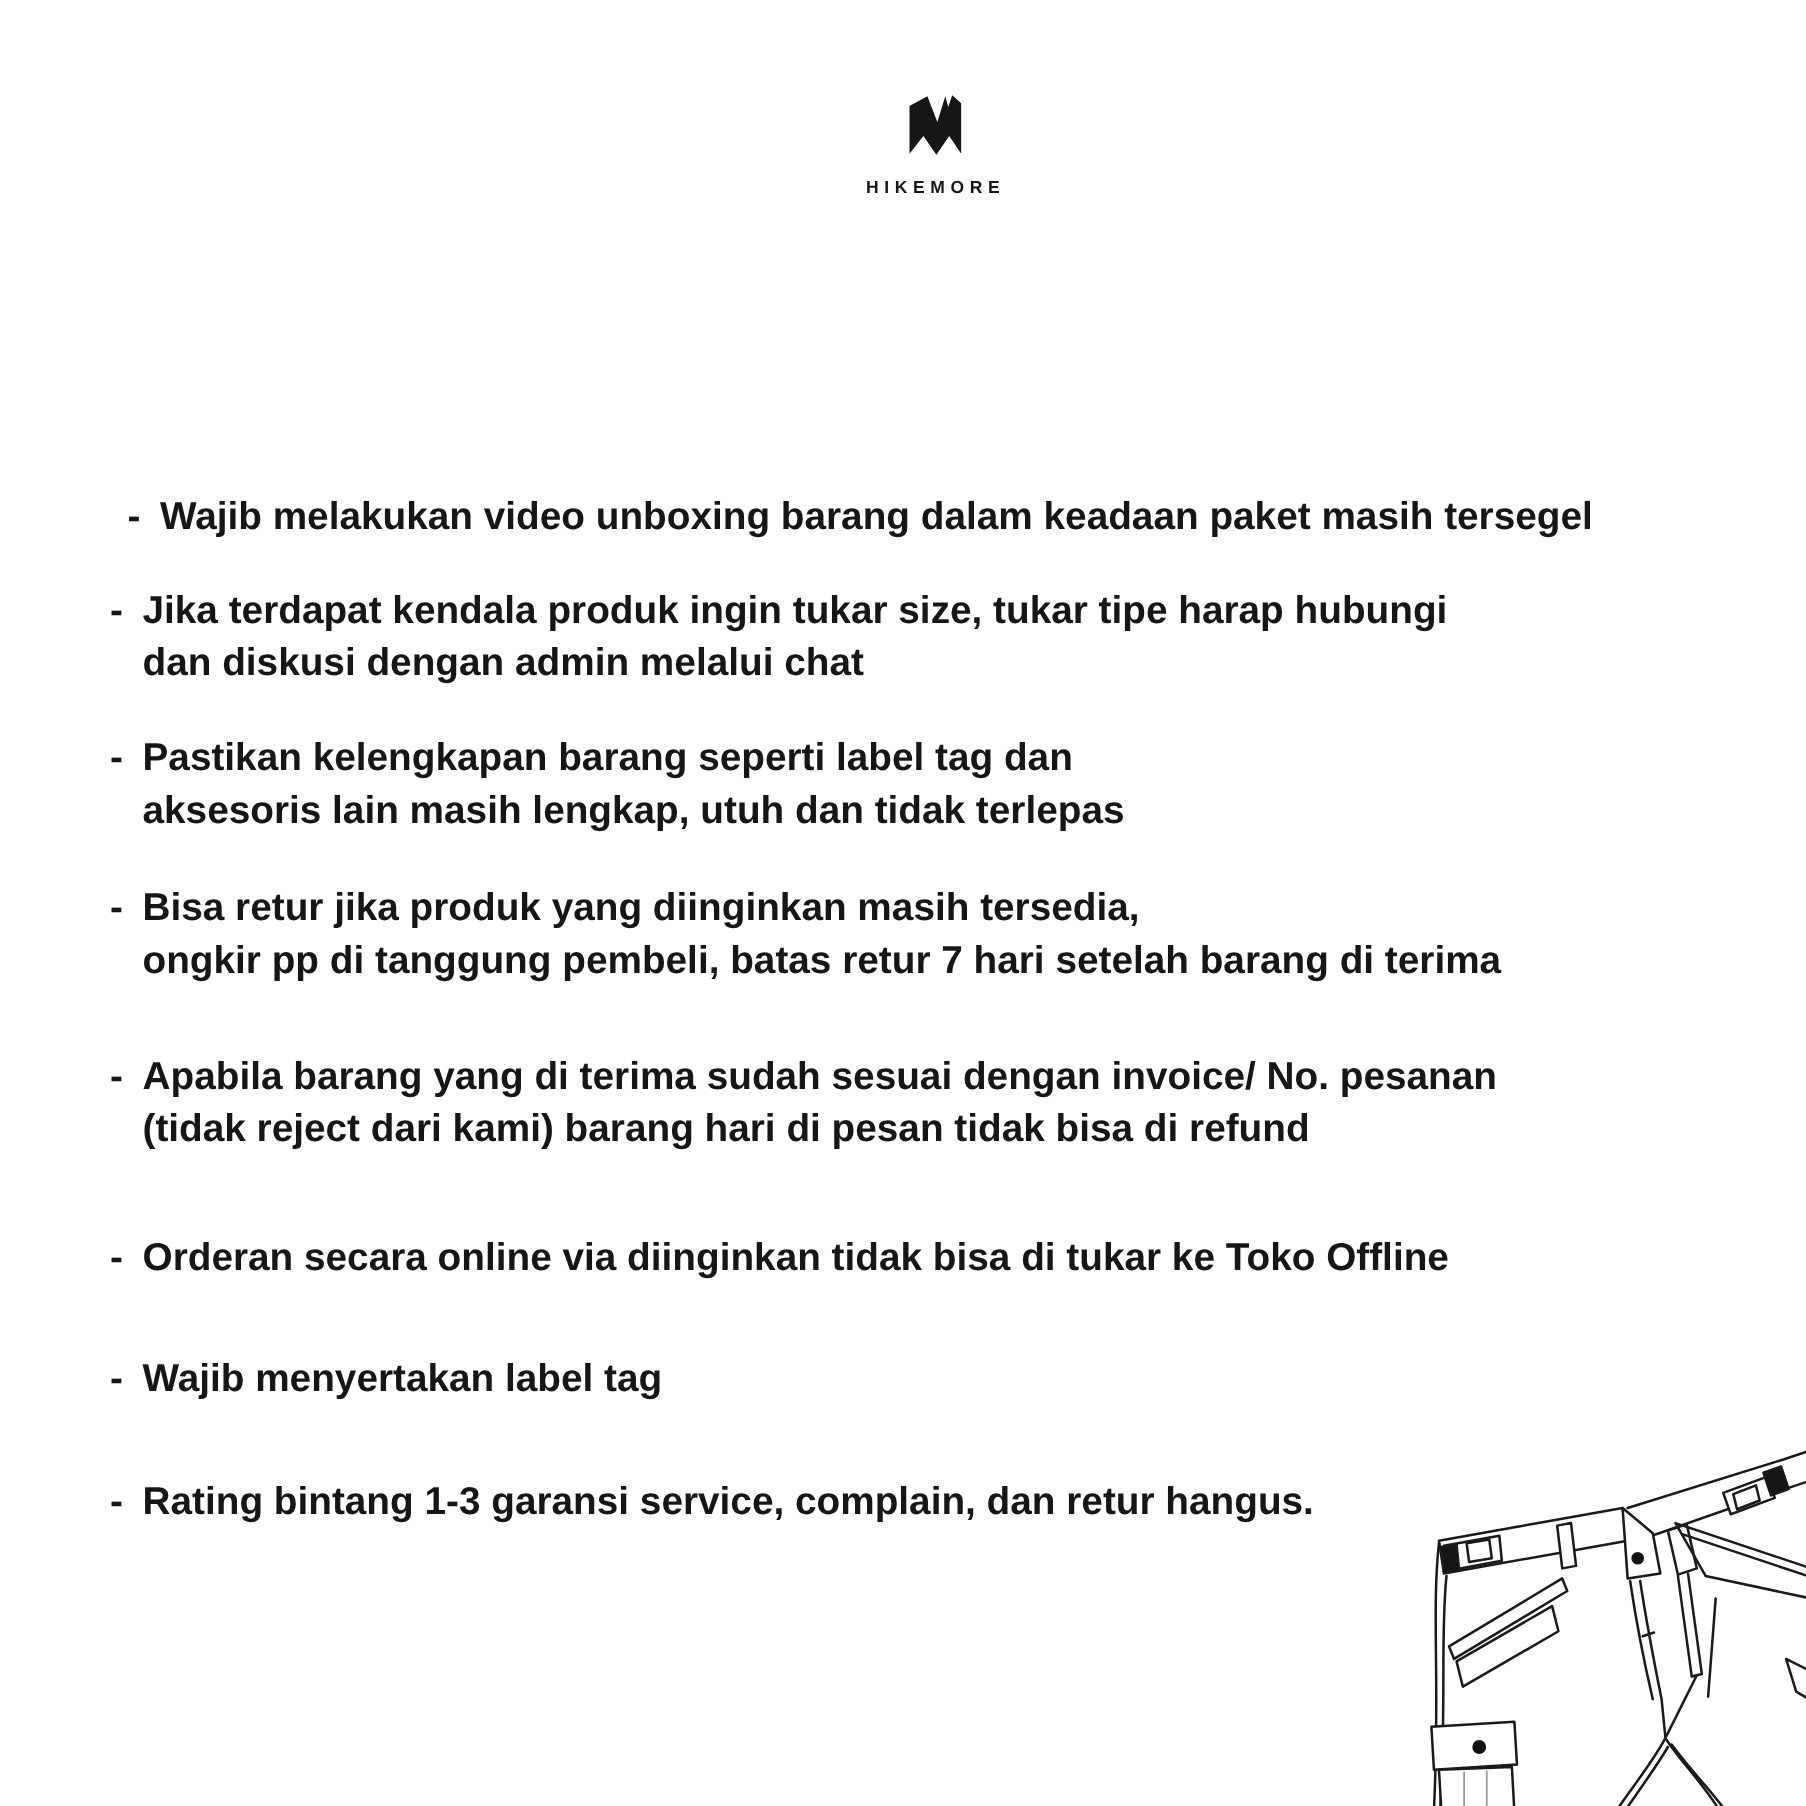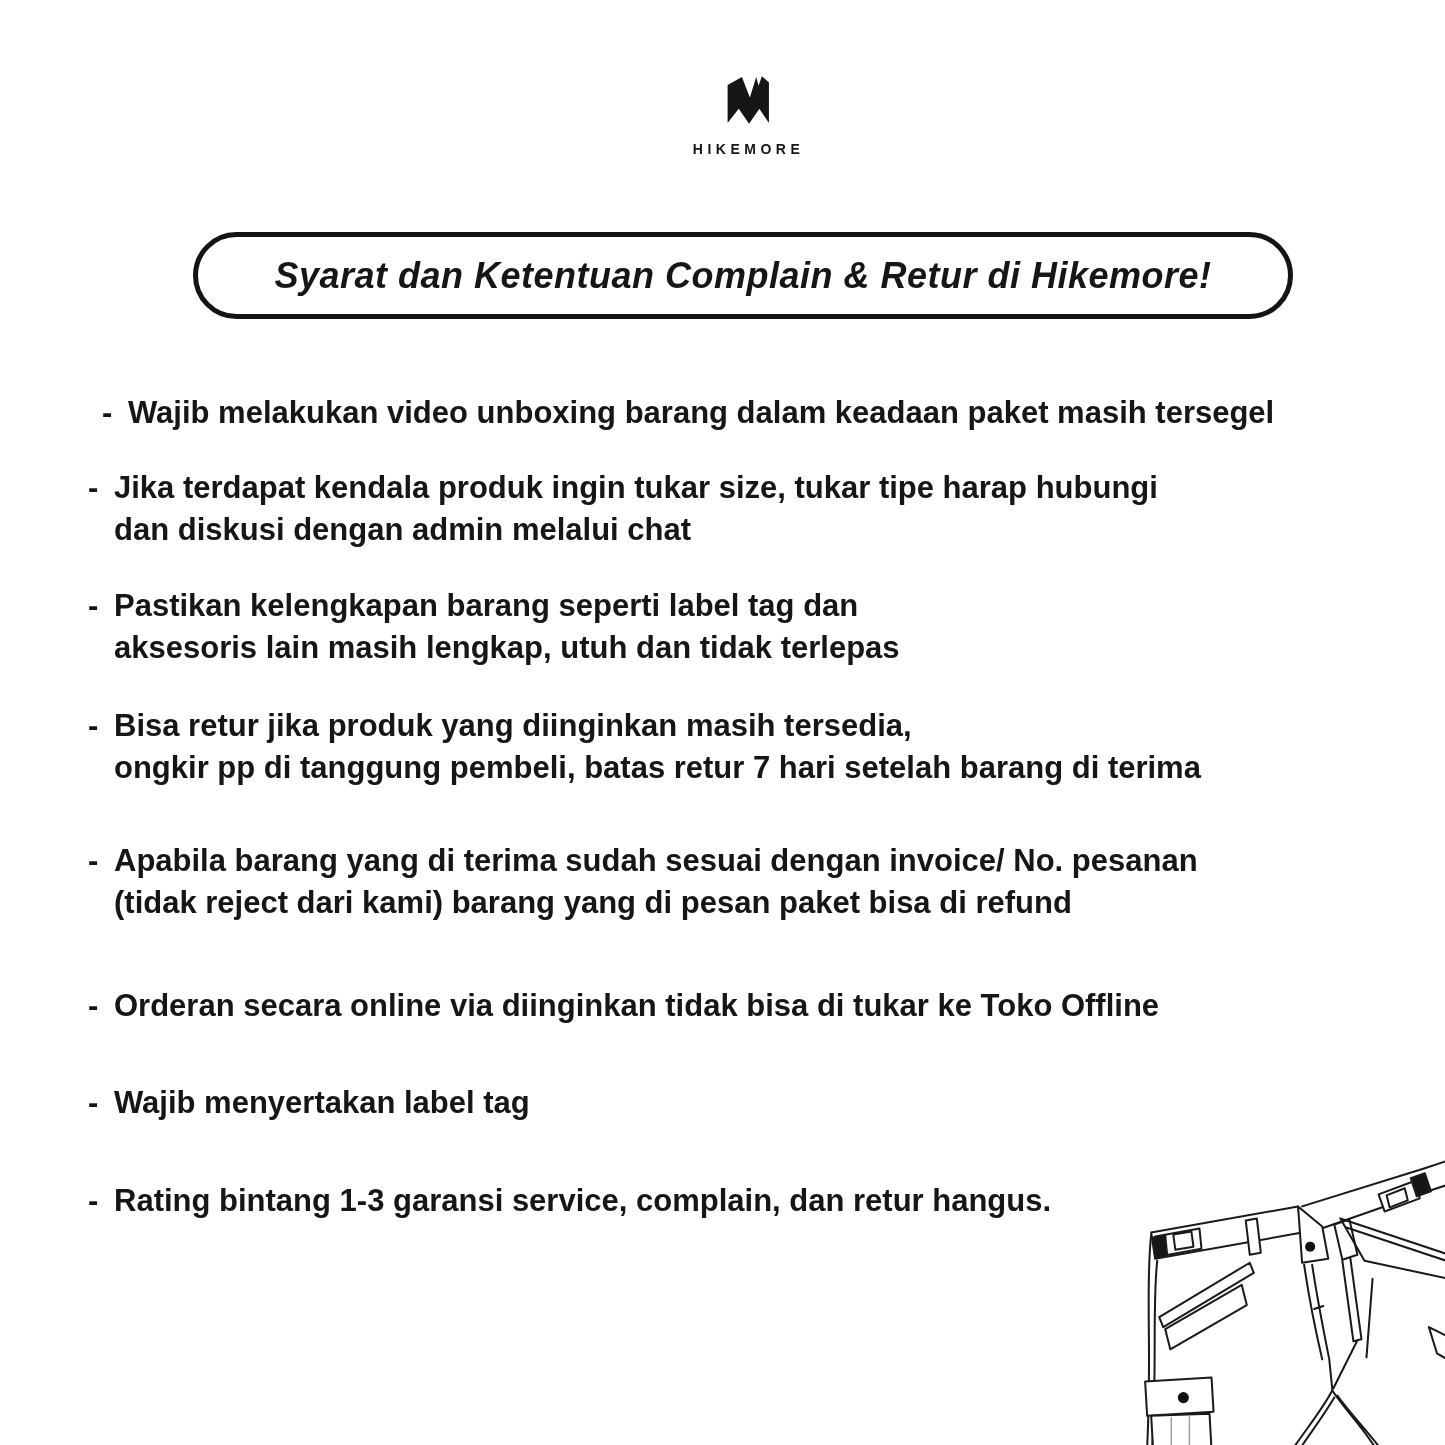--- a/index.html
+++ b/index.html
@@ -74,23 +74,20 @@
 
 <div class="page">
 
   <div class="brand">
     <svg class="brand-mark" viewBox="0 0 78 66" xmlns="http://www.w3.org/2000/svg" aria-hidden="true">
       <path fill="#161616" d="M 13 14 L 31 4 L 41 30 L 49 4 L 52 15 L 56 3 L 65 11 L 65 62 L 53 44 L 40 63 L 27 44 L 13 62 Z"></path>
     </svg>
     <div class="brand-name">HIKEMORE</div>
   </div>
 
-  <div class="title-pill">
-    <span>Syarat dan Ketentuan Complain &amp; Retur di Hikemore!</span>
-  </div>
 
   <ul class="terms">
     <li class="first mb1">
       <span class="marker">-</span>
       <span class="tline">Wajib melakukan video unboxing barang dalam keadaan paket masih tersegel</span>
     </li>
     <li class="mb2">
       <span class="marker">-</span>
       <span class="tline">Jika terdapat kendala produk ingin tukar size, tukar tipe harap hubungi</span>
       <span class="tline">dan diskusi dengan admin melalui chat</span>
@@ -101,21 +98,21 @@
       <span class="tline">aksesoris lain masih lengkap, utuh dan tidak terlepas</span>
     </li>
     <li class="mb4">
       <span class="marker">-</span>
       <span class="tline">Bisa retur jika produk yang diinginkan masih tersedia,</span>
       <span class="tline">ongkir pp di tanggung pembeli, batas retur 7 hari setelah barang di terima</span>
     </li>
     <li class="mb5">
       <span class="marker">-</span>
       <span class="tline">Apabila barang yang di terima sudah sesuai dengan invoice/ No. pesanan</span>
-      <span class="tline">(tidak reject dari kami) barang yang di pesan paket bisa di refund</span>
+      <span class="tline">(tidak reject dari kami) barang hari di pesan tidak bisa di refund</span>
     </li>
     <li class="mb6">
       <span class="marker">-</span>
       <span class="tline">Orderan secara online via diinginkan tidak bisa di tukar ke Toko Offline</span>
       <span class="tline"></span>
     </li>
     <li class="mb7">
       <span class="marker">-</span>
       <span class="tline">Wajib menyertakan label tag</span>
       <span class="tline"></span>

